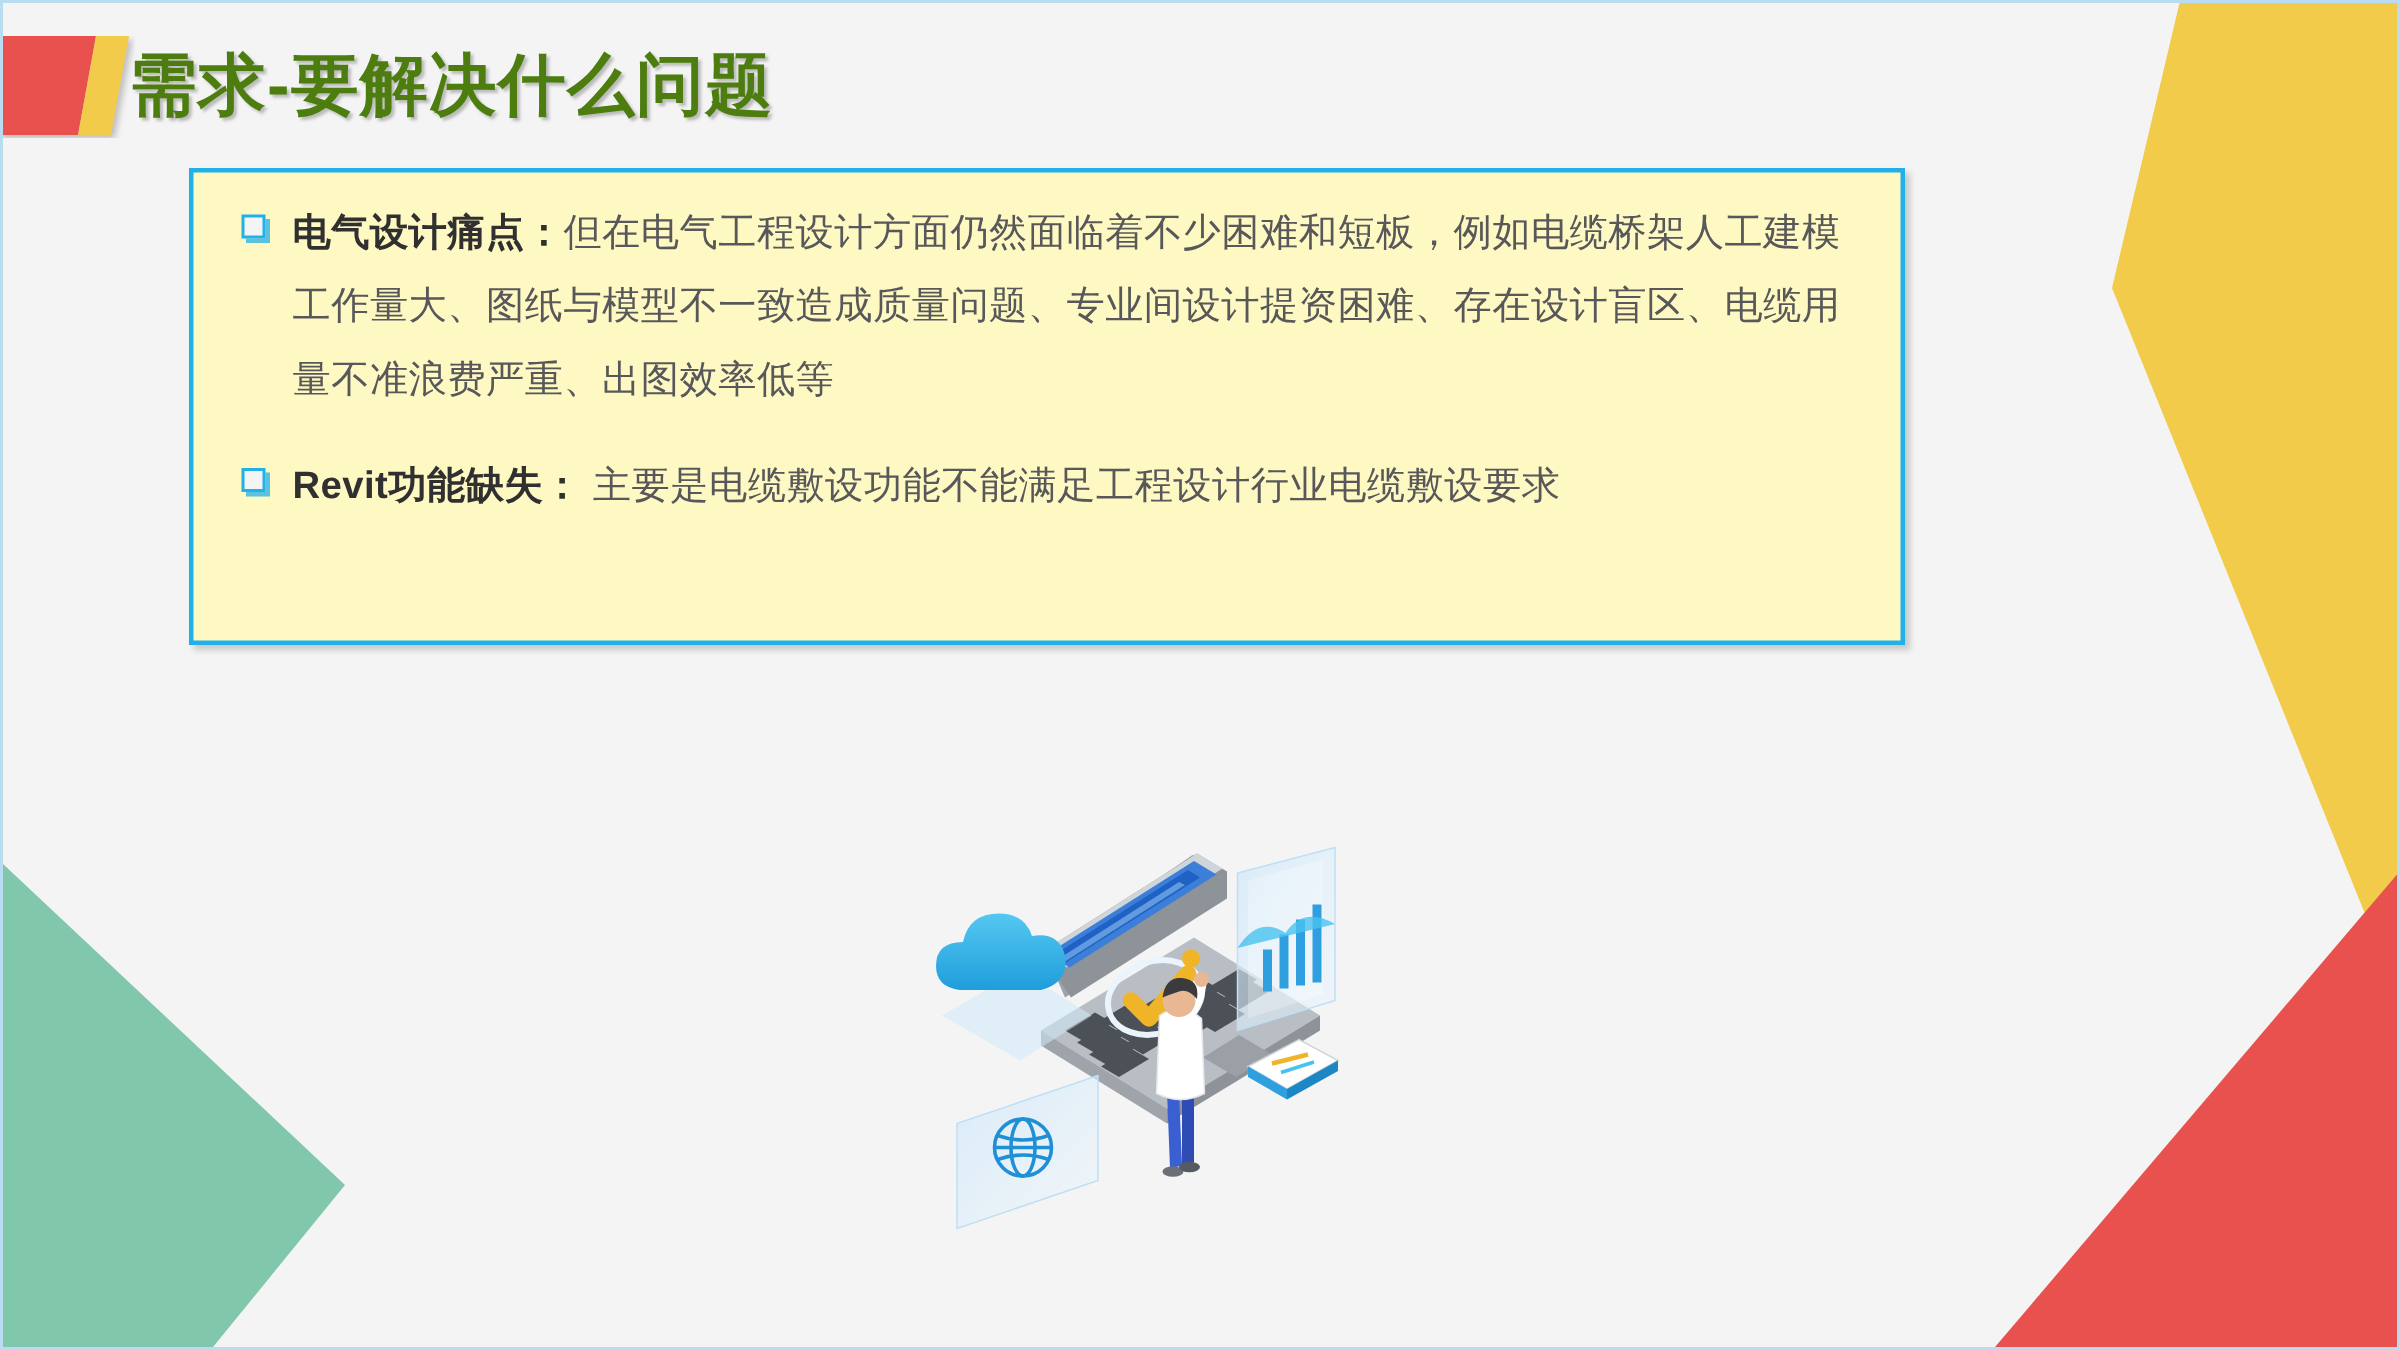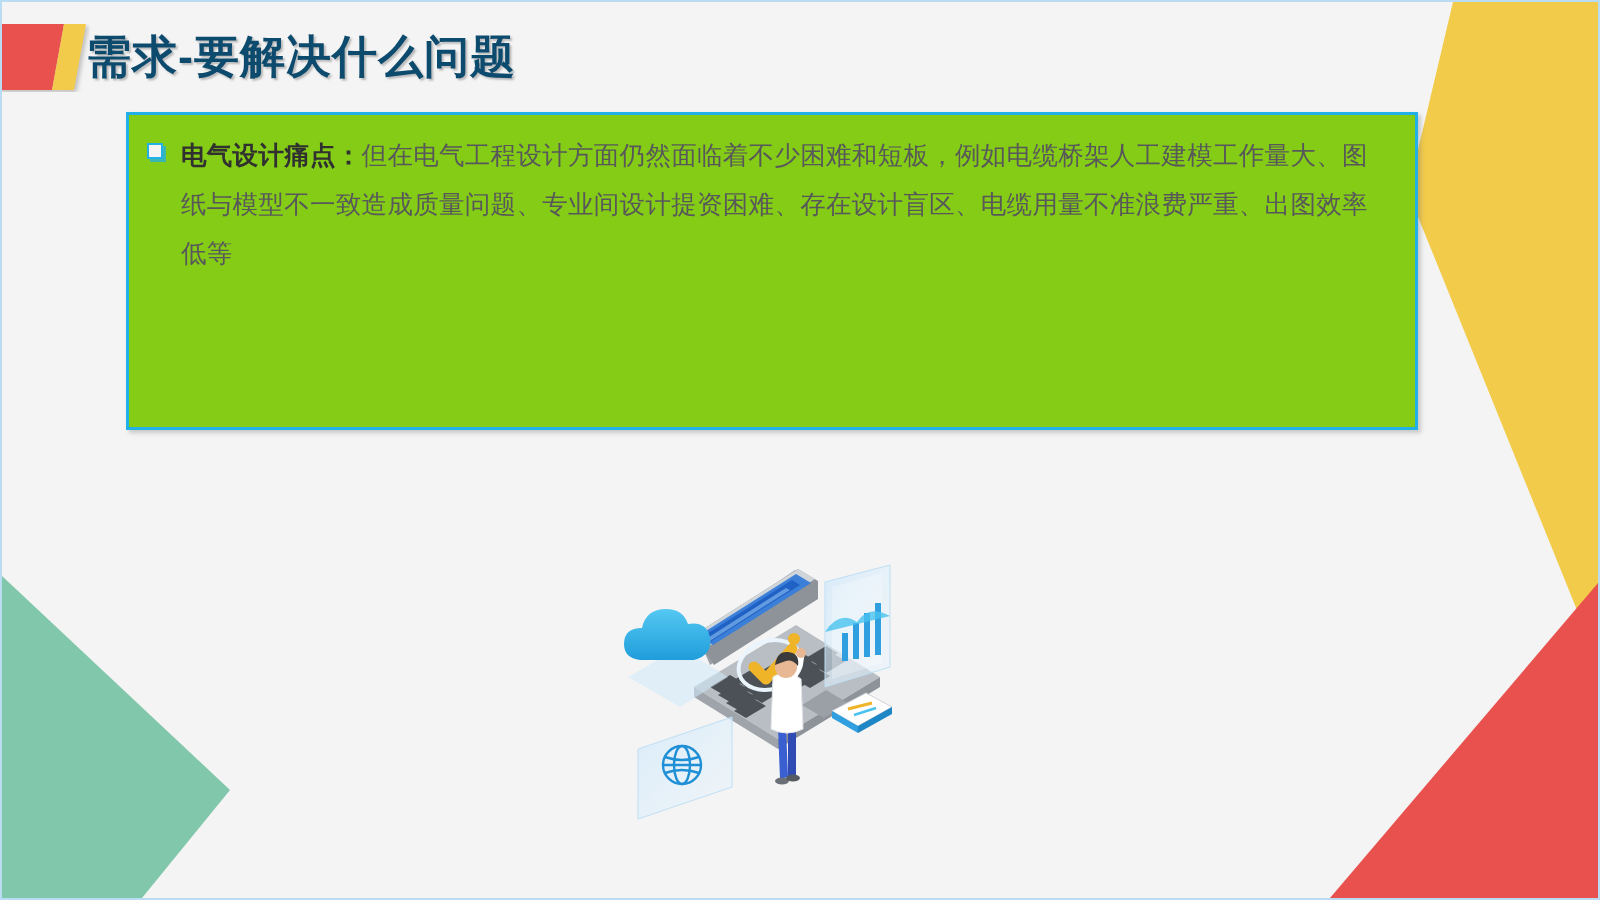--- a/index.html
+++ b/index.html
@@ -27,36 +27,36 @@
   #title-accent {
     position: absolute;
     left: -4px; top: 22px;
     width: 92px; height: 68px;
   }
   #page-title {
     position: absolute;
     left: 84px; top: 22px;
     font-size: 45px;
     font-weight: bold;
-    color: #0c4a6e;
+    color: #4d7c0f;
     letter-spacing: 1px;
     text-shadow: 2px 2px 2px rgba(140,140,140,0.55);
     white-space: nowrap;
     line-height: 66px;
   }
 
   
   #content-box {
     position: absolute;
     left: 124px; top: 110px;
-    width: 1292px; height: 318px;
+    width: 1144px; height: 318px;
     border: 3px solid #21b0e8;
-    background: #84cc16;
+    background: #fef9c3;
     box-shadow: 3px 3px 4px rgba(120,120,120,0.35);
-    padding: 16px 22px 0 18px;
+    padding: 16px 22px 0 32px;
   }
   .bullet-row {
     display: flex;
     align-items: flex-start;
     margin-bottom: 22px;
   }
   .bullet-row:last-child { margin-bottom: 0; }
   .bullet-icon {
     flex: 0 0 auto;
     width: 16px; height: 16px;
@@ -117,20 +117,24 @@
 
   <h1 id="page-title">需求-要解决什么问题</h1>
 
   <div id="content-box">
 
     <div class="bullet-row" id="b1">
       <span class="bullet-icon"></span>
       <p class="bullet-text"><span class="lead">电气设计痛点：</span><span>但在电气工程设计方面仍然面临着不少困难和短板，例如电缆桥架人工建模工作量大、图纸与模型不一致造成质量问题、专业间设计提资困难、存在设计盲区、电缆用量不准浪费严重、出图效率低等</span></p>
     </div>
 
+    <div class="bullet-row" id="b2">
+      <span class="bullet-icon"></span>
+      <p class="bullet-text"><span class="lead">Revit功能缺失：</span><span> 主要是电缆敷设功能不能满足工程设计行业电缆敷设要求</span></p>
+    </div>
 
 
   </div>
 
   <svg id="illustration" viewBox="0 0 310 290">
     <defs>
       <linearGradient id="gScreen" x1="0" y1="0" x2="1" y2="1">
         <stop offset="0" stop-color="#2a6fd6"></stop>
         <stop offset="1" stop-color="#5b9bea"></stop>
       </linearGradient>

